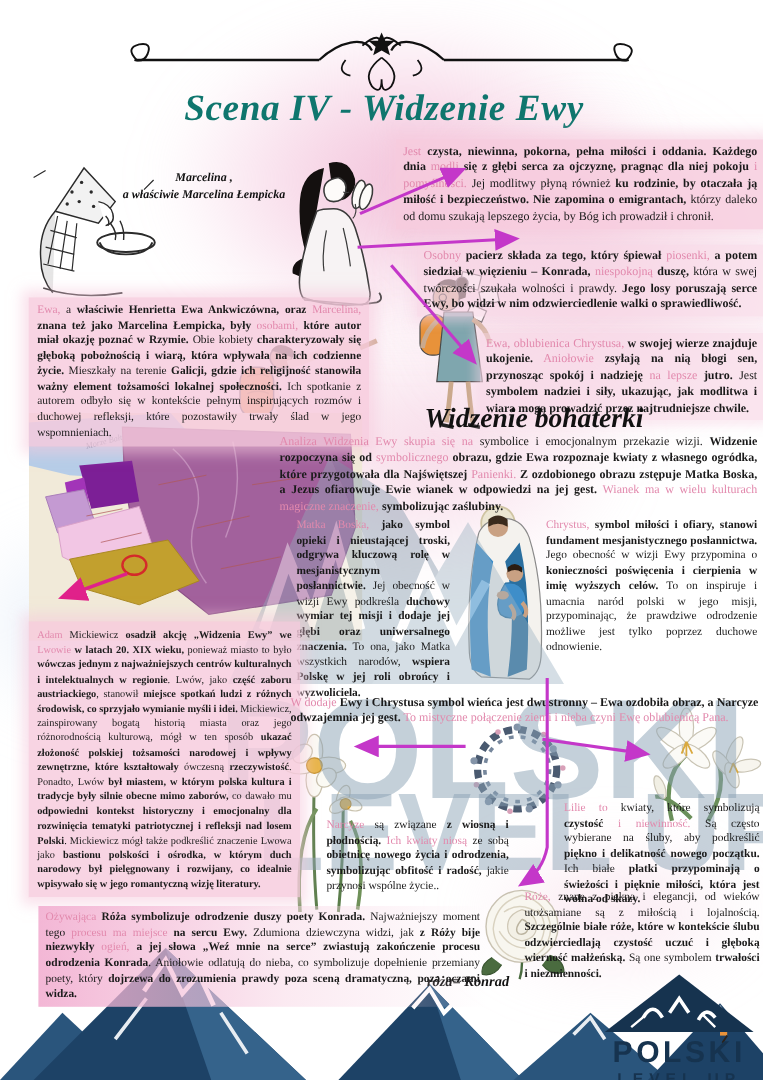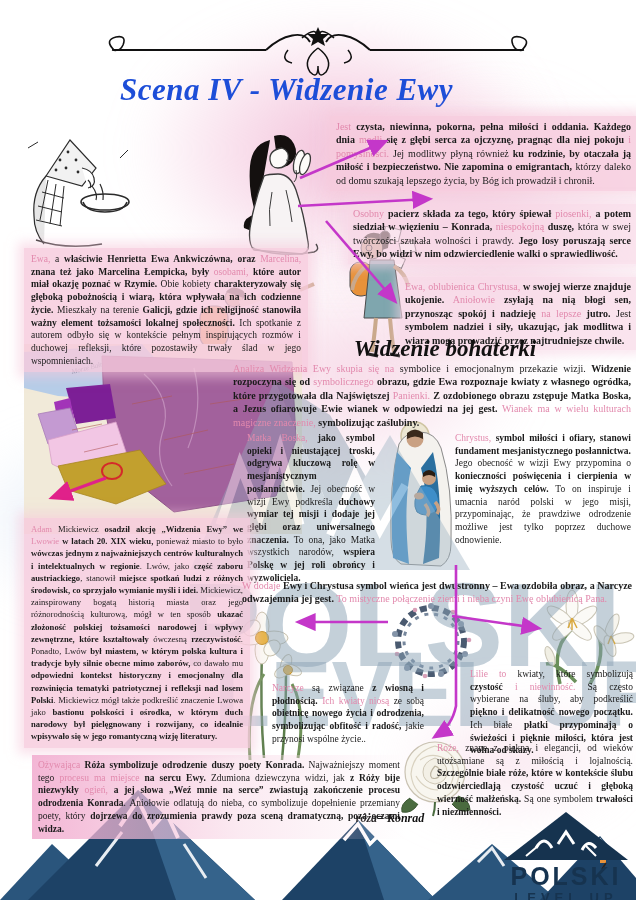--- a/index.html
+++ b/index.html
@@ -4,21 +4,21 @@
 <style>
   html,body{margin:0;padding:0;background:#888;}
   .page{position:relative;width:636px;height:900px;background:#fff;overflow:hidden;
         font-family:"Liberation Serif",serif;color:#1a1a1a;margin:0 auto;}
   .abs{position:absolute;}
   .blob{position:absolute;border-radius:50%;filter:blur(22px);z-index:1;pointer-events:none;}
   .illus{z-index:2;}
   .wm{z-index:3;pointer-events:none;}
   .txt{z-index:5;}
   .arrows{z-index:6;pointer-events:none;}
-  .title{font-size:31px;font-weight:bold;font-style:italic;letter-spacing:.5px;color:#1d4ed8;}
+  .title{font-size:31px;font-weight:bold;font-style:italic;text-align:center;letter-spacing:.5px;color:#0f766e;}
   .section-heading{font-size:23px;font-weight:bold;font-style:italic;text-align:center;color:#111;}
   .para{font-size:9.5px;line-height:1.34;text-align:justify;}
   .para b,.para span[style]{font-weight:bold;}
   .lead{color:#e289ad;}
   .pinkbg{background:rgba(246,202,221,.82);box-shadow:0 0 10px 6px rgba(246,202,221,.55);}
   .pinkbg2{background:rgba(248,213,229,.65);box-shadow:0 0 8px 5px rgba(248,213,229,.5);}
   .caption{font-style:italic;font-weight:bold;text-align:center;font-size:10px;line-height:1.35;color:#111;}
   .wm-text{font-family:"Liberation Sans",sans-serif;font-weight:800;color:#8aa2b5;line-height:1;white-space:nowrap;}
   .logo-word{font-family:"Liberation Sans",sans-serif;font-weight:800;color:#16334f;text-align:center;line-height:1;}
 </style>
@@ -76,20 +76,24 @@
       <path d="M38,48 q-14,16 -12,40 q0,16 10,28" fill="#e6e6e6"></path>
       <path d="M40,52 l-8,40 M48,56 l-6,40 M56,58 l-4,40 M34,64 l22,6 M30,78 l24,6 M28,92 l26,6" stroke-width="1"></path>
       <ellipse cx="97" cy="74" rx="24" ry="8" fill="#fff" stroke-width="1.6"></ellipse>
       <path d="M75,74 q4,10 22,10 q18,0 22,-10" stroke-width="1.6"></path>
       <path d="M84,58 q6,8 4,14 M92,56 q4,8 3,16"></path>
       <path d="M28,112 q30,10 66,4" stroke-width="1.4"></path>
       <path d="M20,20 l10,-6 M112,30 l8,-8" stroke-width="1"></path>
     </g>
   </svg>
 
+  <div class="abs txt caption" style="left:95px;top:142px;width:150px;">
+    <div>Marcelina ,</div>
+    <div>a właściwie Marcelina Łempicka</div>
+  </div>
 
   <svg class="abs illus" style="left:212px;top:126px;" width="118" height="142" viewBox="0 0 118 142">
     <g stroke="#3a3a3a" stroke-width="1.3" fill="none">
       <path d="M58,14 q-18,4 -20,26 q-2,26 6,48 q-14,4 -12,14 l10,4" fill="#14100f" stroke="none"></path>
       <path d="M62,10 q14,-4 20,8 q5,10 -2,18 q-6,7 -14,4" fill="#14100f" stroke="none"></path>
       <path d="M70,22 q8,3 6,12 q-2,8 -10,8 q-7,0 -8,-8 q-1,-10 12,-12" fill="#fdfbf9"></path>
       <path d="M74,34 q3,1 5,0" stroke-width="1"></path>
       <ellipse cx="87" cy="36" rx="5" ry="12" fill="#fdfbf9" transform="rotate(14 87 36)"></ellipse>
       <ellipse cx="93" cy="38" rx="4.5" ry="11" fill="#fdfbf9" transform="rotate(18 93 38)"></ellipse>
       <path d="M52,50 q-10,26 -14,52 q-2,16 4,22 l48,4 q8,-2 6,-12 q-4,-28 -12,-52 q-6,-16 -18,-16 q-10,0 -14,2" fill="#f7f3f4"></path>

